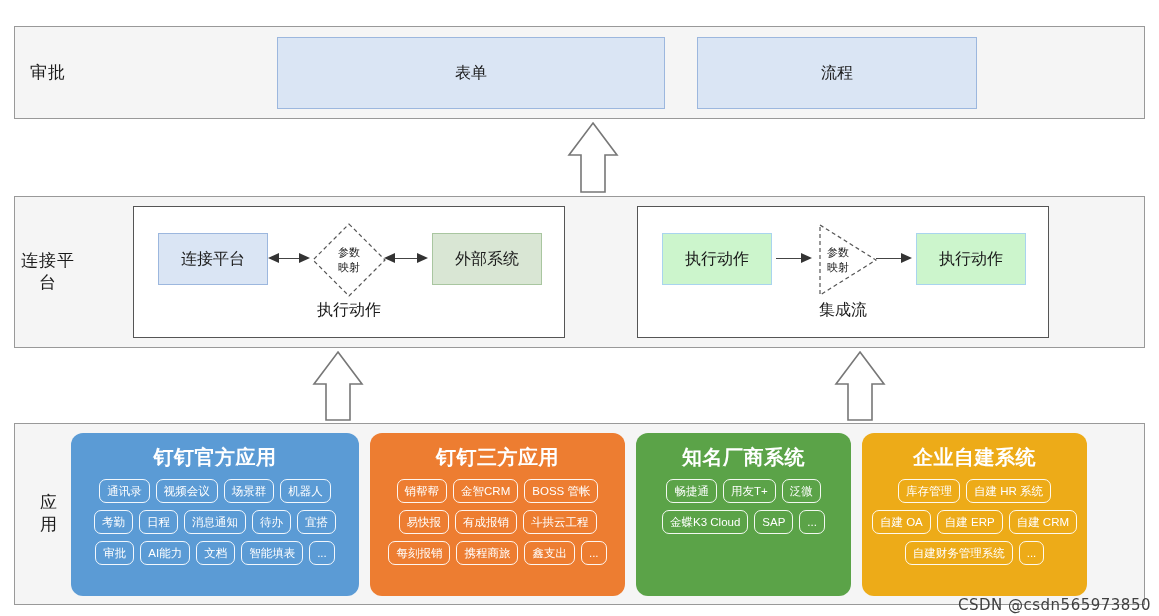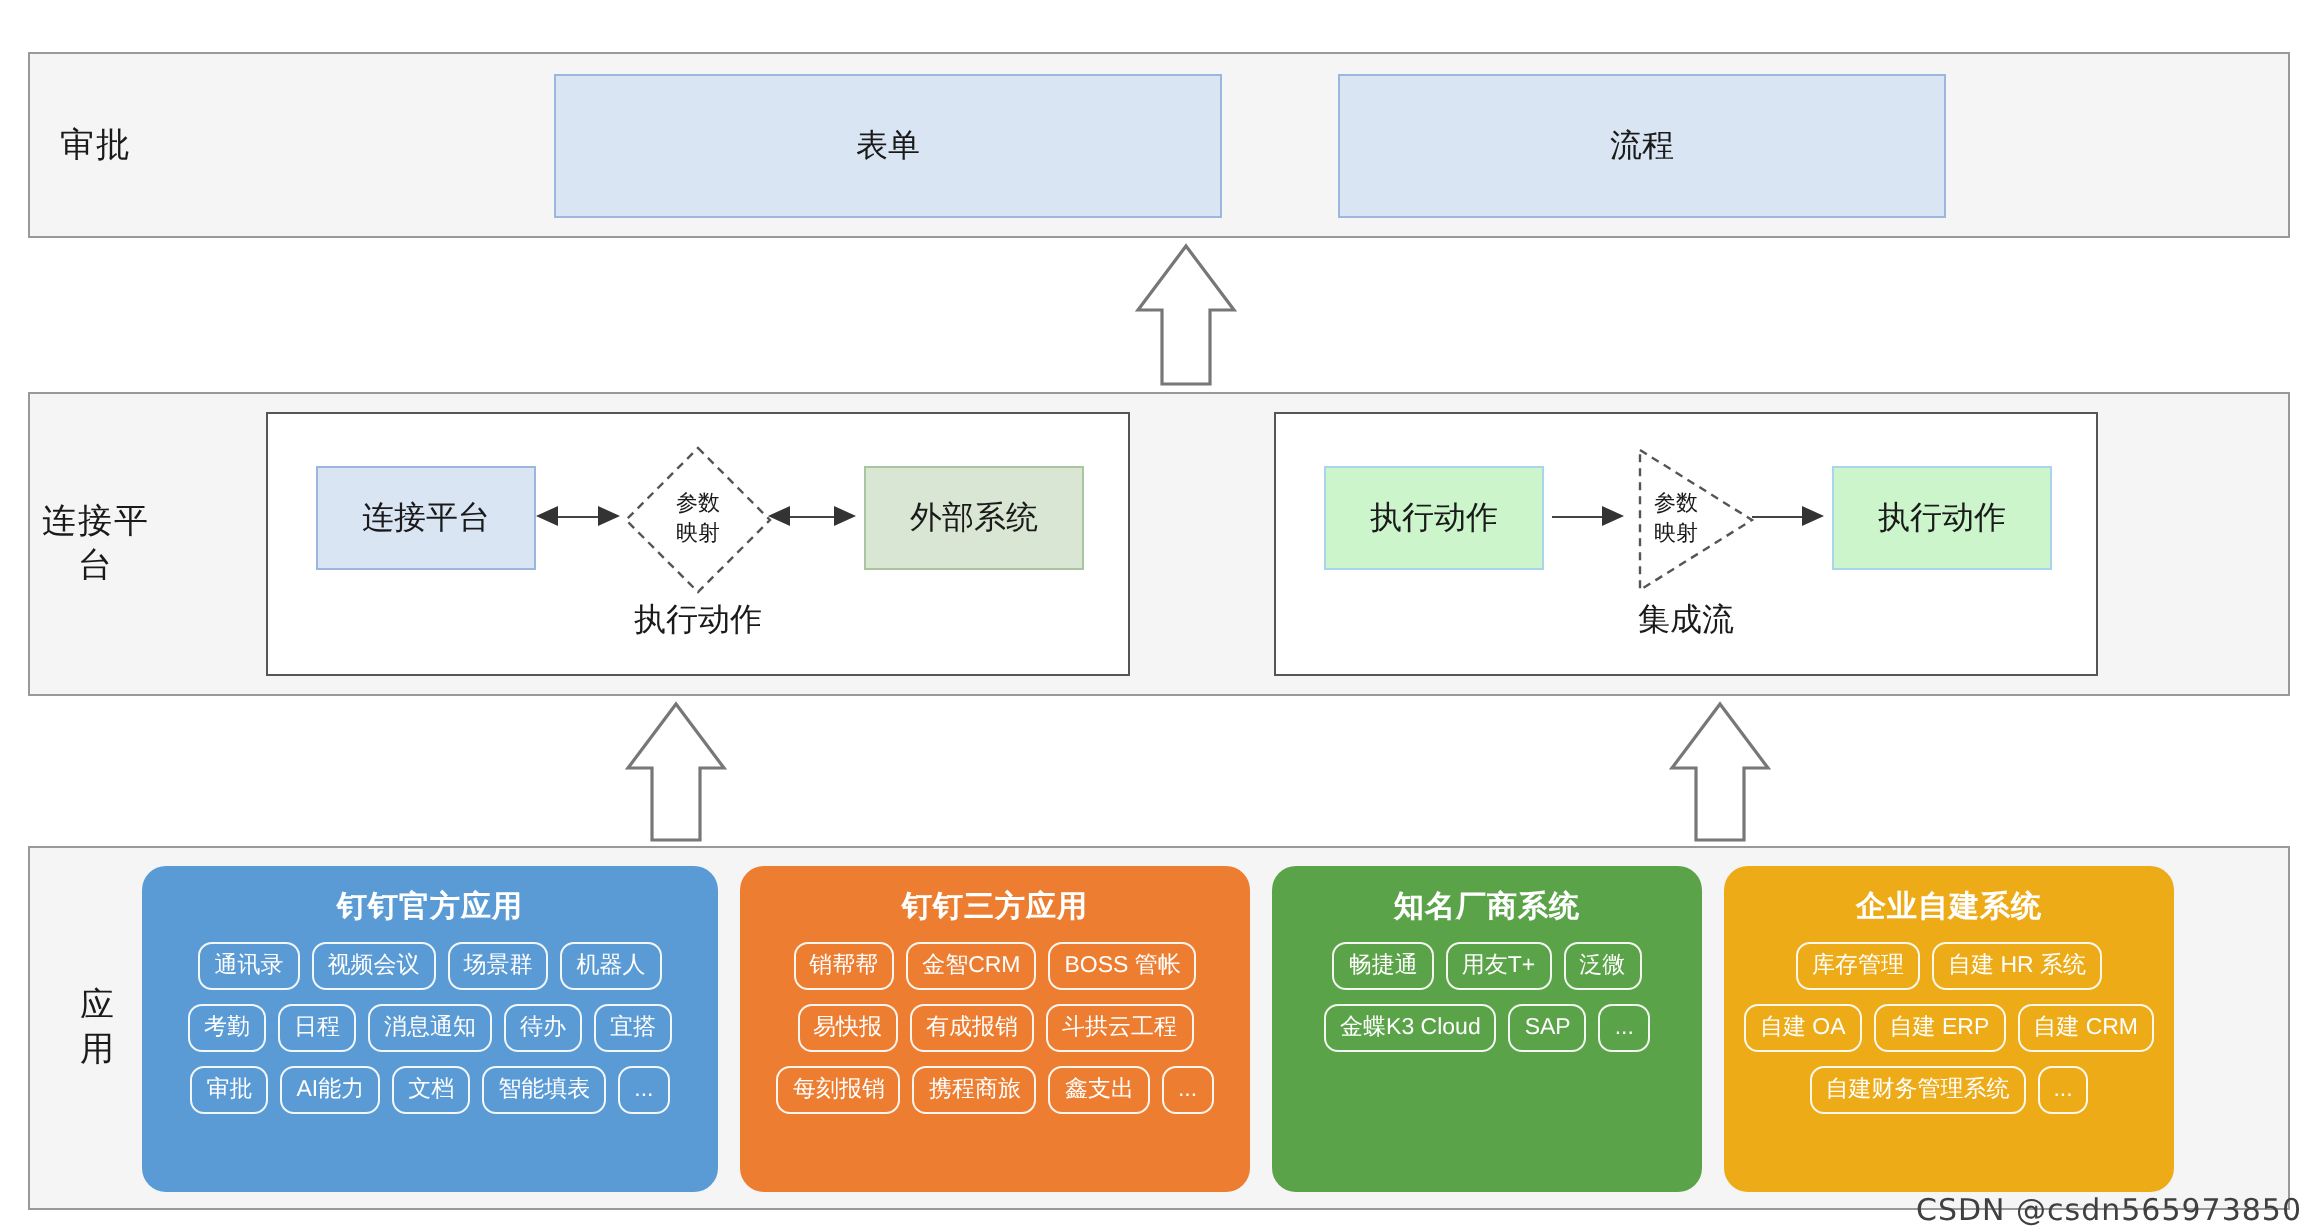--- a/index.html
+++ b/index.html
@@ -37,22 +37,22 @@
     flex:1;display:flex;align-items:center;height:100%;
     padding-right:10px;box-sizing:border-box;gap:0;
     position:relative;
   }
   .blue-box{
     background:#dae5f4;border:1px solid #9cb7de;
     box-sizing:border-box;
     display:flex;align-items:center;justify-content:center;
     font-size:16px;color:#1a1a1a;
   }
-  #box-form{position:absolute;left:196px;top:10px;width:334px;height:72px;}
-  #box-process{position:absolute;left:588px;top:10px;width:304px;height:72px;}
+  #box-form{position:absolute;left:196px;top:10px;width:388px;height:72px;}
+  #box-process{position:absolute;left:616px;top:10px;width:280px;height:72px;}
 
   
   .panel{
     position:absolute;top:9px;height:132px;
     background:#ffffff;border:1px solid #555555;
     box-sizing:border-box;
   }
   #panel-action{left:118px;width:432px;}
   #panel-integration{left:622px;width:412px;}
   .panel-caption{
@@ -101,21 +101,21 @@
     gap:11px;
   }
   .app-card{
     border-radius:12px;
     padding:7px 8px 8px 8px;
     box-sizing:border-box;
     height:163px;
     display:flex;flex-direction:column;align-items:center;
   }
   .card-title{
-    color:#ffffff;font-size:15px;font-weight:bold;
+    color:#ffffff;font-size:20px;font-weight:bold;
     margin:4px 0 8px 0;letter-spacing:.5px;white-space:nowrap;
   }
   .tag-rows{display:flex;flex-direction:column;gap:7px;width:100%;}
   .tag-row{display:flex;gap:6px;justify-content:center;flex-wrap:nowrap;}
   .tag{
     border:1px solid rgba(255,255,255,.92);
     border-radius:7px;
     color:#ffffff;font-size:11.5px;
     padding:4px 7px;white-space:nowrap;
     line-height:14px;

